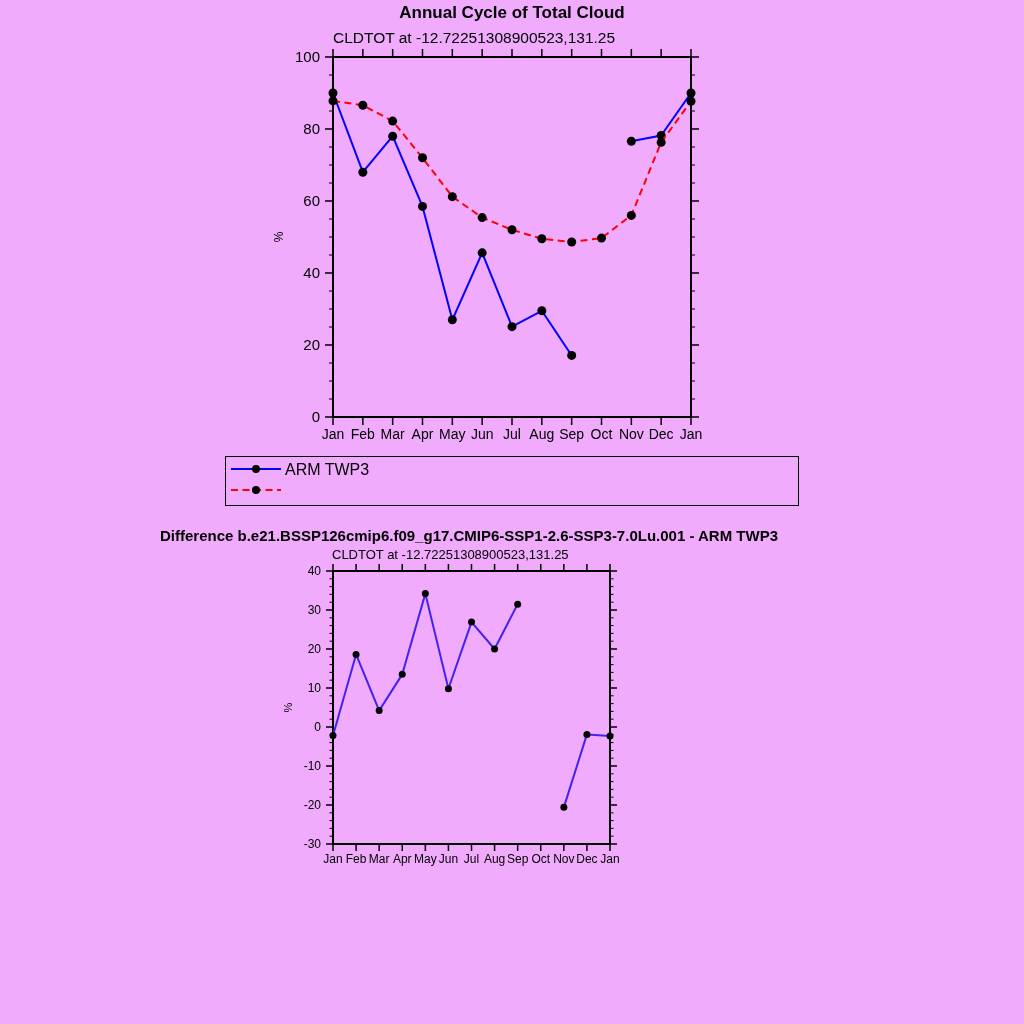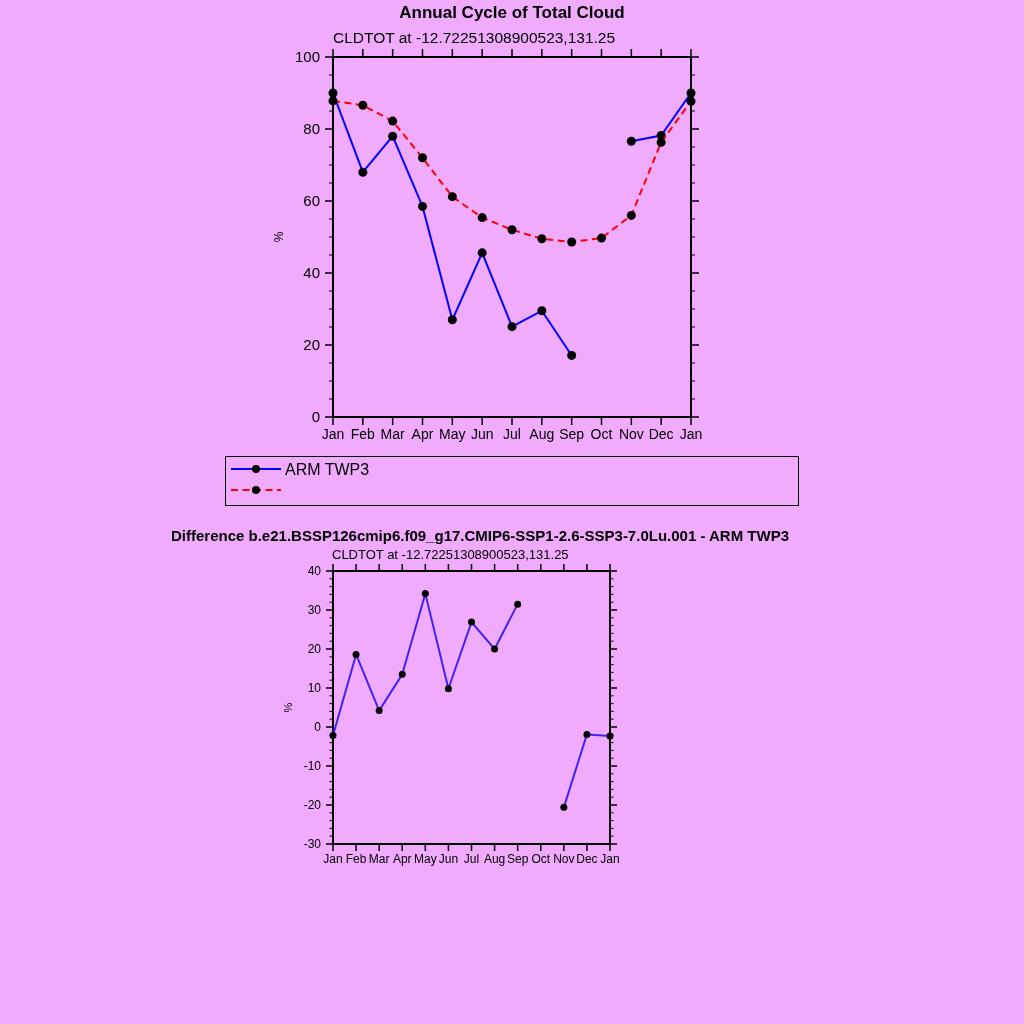--- a/index.html
+++ b/index.html
@@ -41,21 +41,21 @@
     display: flex;
     align-items: flex-start;
     height: 21px;
     white-space: nowrap;
   }
   .legend-label {
     font-size: 16px;
     margin-left: 3px;
   }
   #bottom-title {
-    left: 171px; top: 527px; width: 600px;
+    left: 160px; top: 527px; width: 600px;
     text-align: center;
     font-size: 15px; font-weight: bold;
     white-space: nowrap;
   }
   #bottom-subtitle {
     left: 332px; top: 547px;
     font-size: 13px;
     white-space: nowrap;
   }
   svg text {

